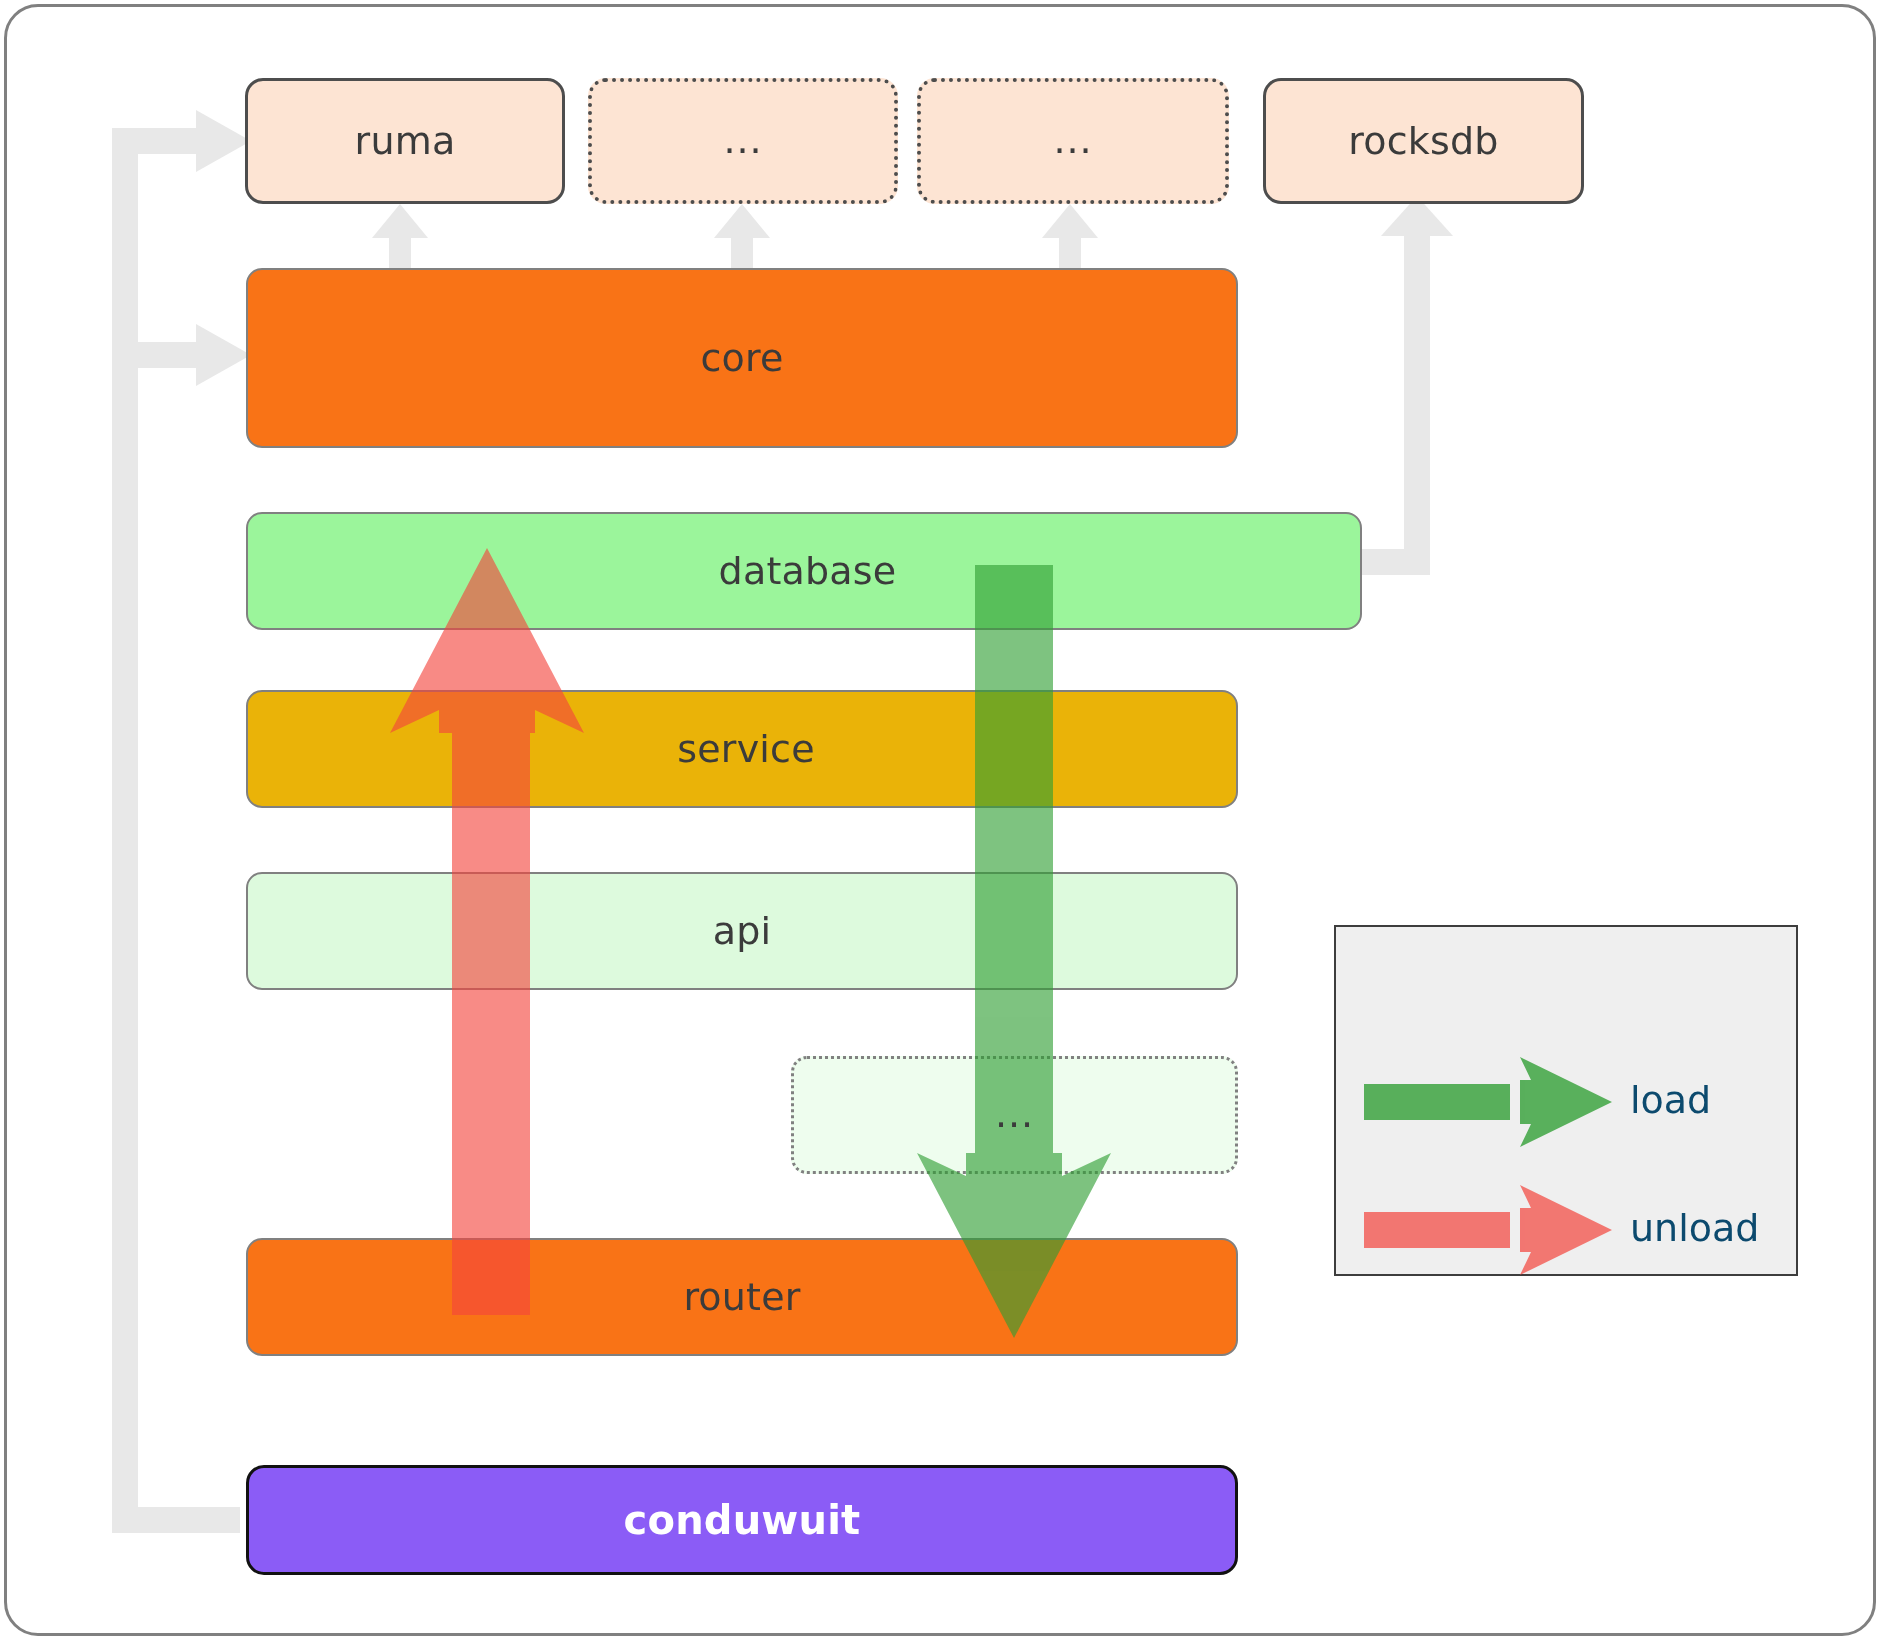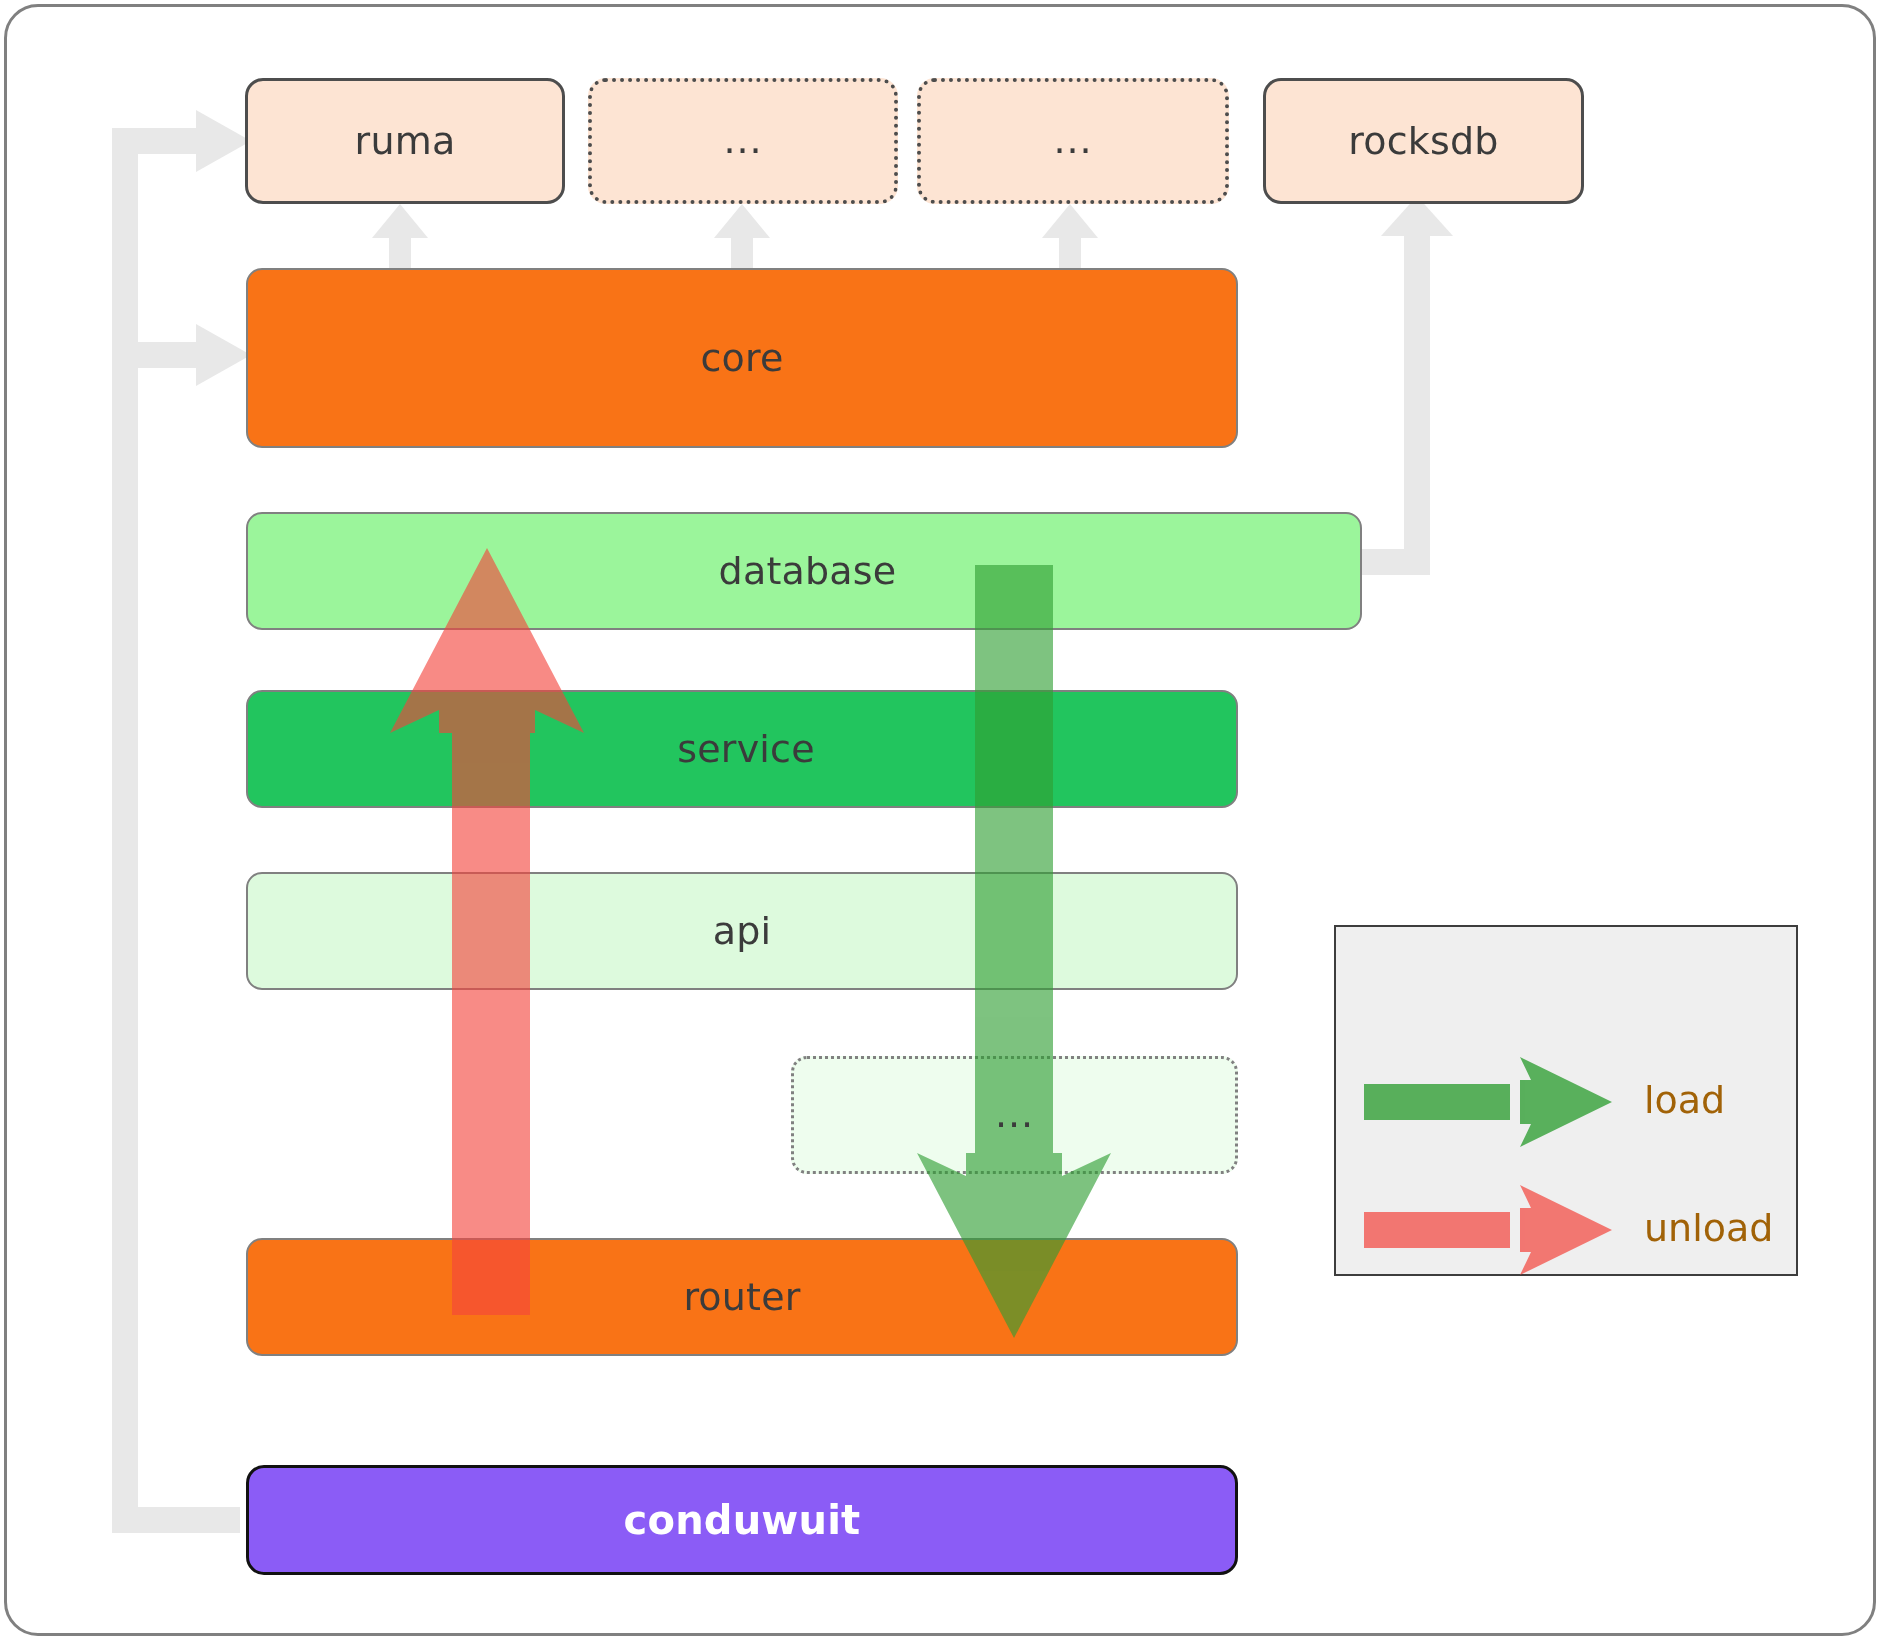--- a/index.html
+++ b/index.html
@@ -56,21 +56,21 @@
     letter-spacing: 1px;
     line-height: 0.4;
   }
 
   
   .layer { border: 2px solid #808080; border-radius: 16px; }
   .layer.dotted { border-style: dotted; border-width: 3px; }
 
   .core    { background: #f97316; }
   .database{ background: #9bf59b; }
-  .service { background: #22c55e; padding-left: 8px; }
+  .service { background: #eab308; padding-left: 8px; }
   .api     { background: #ddfadd; text-align: right; }
   .admin   { background: #eefdee; }
   .dots    { background: #eefdee; }
   .router  { background: #f97316; text-align: right; }
 
   .conduwuit {
     background: #8b5cf6;
     border: 3px solid #111111;
     border-radius: 18px;
     color: #ffffff;
@@ -98,27 +98,27 @@
   #legend-title {
     position: absolute;
     left: 0; right: 0; top: 30px;
     text-align: center;
     font-size: 40px;
     color: #000000;
   }
   .legend-row { position: absolute; left: 0; width: 100%; height: 90px; }
   .legend-label {
     position: absolute;
-    left: 308px;
+    left: 294px;
     top: 0;
     height: 90px;
     display: flex;
     align-items: center;
     font-size: 38px;
-    color: #a16207;
+    color: #0c4a6e;
   }
   .legend-arrow { position: absolute; left: 28px; top: -28px; }
 </style>
 </head>
 <body>
 
 <div id="canvas">
   <div id="frame"></div>
 
   <svg class="connector" style="left:0;top:0;width:1883px;height:1643px;" viewBox="0 0 1883 1643">

